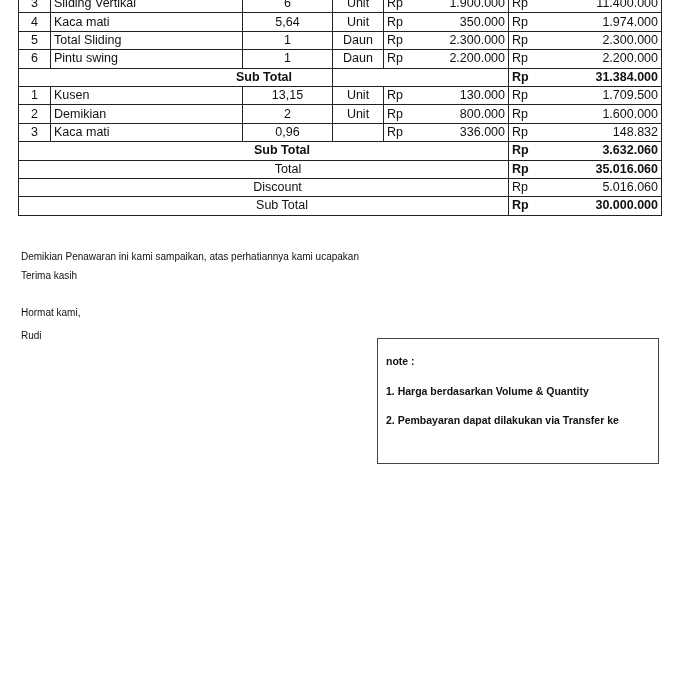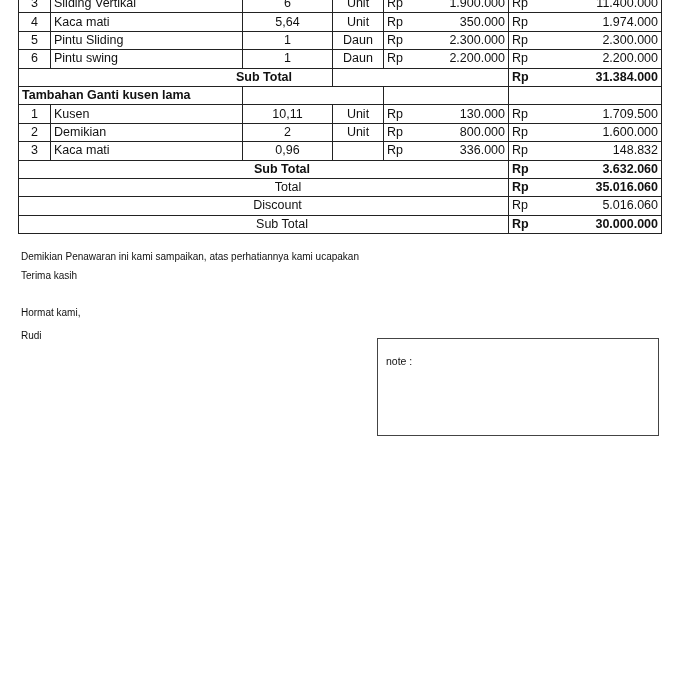--- a/index.html
+++ b/index.html
@@ -8,22 +8,22 @@
   table.quote { position:absolute; left:18px; top:-6px; border-collapse:collapse;
                 table-layout:fixed; width:643px; font-size:12.5px; }
   table.quote td { border:1px solid #222; height:17.4px; padding:0 3px; line-height:17px;
                    white-space:nowrap; overflow:hidden; }
   td.c { text-align:center; }
   td.r { text-align:right; padding-right:5px; }
   td.b { font-weight:bold; }
   td.nob-r { border-right:none !important; }
   td.nob-l { border-left:none !important; }
   .text { position:absolute; left:21px; font-size:10px; }
-  .note { position:absolute; left:377px; top:338px; width:282px; height:98px;
-          border:1px solid #444; box-sizing:border-box; font-size:10.5px; font-weight:normal; }
+  .note { position:absolute; left:377px; top:338px; width:282px; height:126px;
+          border:1px solid #444; box-sizing:border-box; font-size:10.5px; font-weight:bold; }
   .note div { position:absolute; left:8px; }
 </style>
 </head>
 <body>
 
 <table class="quote">
   <colgroup>
     <col style="width:32px">
       <col style="width:192px">
       <col style="width:90px">
@@ -49,21 +49,21 @@
         <td>Kaca mati</td>
         <td class="c">5,64</td>
         <td class="c">Unit</td>
         <td class="nob-r">Rp</td>
         <td class="r nob-l">350.000</td>
         <td class="nob-r">Rp</td>
         <td class="r nob-l">1.974.000</td>
       </tr>
       <tr>
         <td class="c">5</td>
-        <td>Pintu Sliding</td>
+        <td>Total Sliding</td>
         <td class="c">1</td>
         <td class="c">Daun</td>
         <td class="nob-r">Rp</td>
         <td class="r nob-l">2.300.000</td>
         <td class="nob-r">Rp</td>
         <td class="r nob-l">2.300.000</td>
       </tr>
       <tr>
         <td class="c">6</td>
         <td>Pintu swing</td>
@@ -74,29 +74,23 @@
         <td class="nob-r">Rp</td>
         <td class="r nob-l">2.200.000</td>
       </tr>
       <tr>
         <td class="r b" colspan="3" style="padding-right: 40px;">Sub Total</td>
         <td colspan="3"></td>
         <td class="nob-r b">Rp</td>
         <td class="r nob-l b">31.384.000</td>
       </tr>
       <tr>
-        <td class="b" colspan="2">Tambahan Ganti kusen lama</td>
-        <td colspan="2"></td>
-        <td colspan="2"></td>
-        <td colspan="2"></td>
-      </tr>
-      <tr>
         <td class="c">1</td>
         <td>Kusen</td>
-        <td class="c">10,11</td>
+        <td class="c">13,15</td>
         <td class="c">Unit</td>
         <td class="nob-r">Rp</td>
         <td class="r nob-l">130.000</td>
         <td class="nob-r">Rp</td>
         <td class="r nob-l">1.709.500</td>
       </tr>
       <tr>
         <td class="c">2</td>
         <td>Demikian</td>
         <td class="c">2</td>
@@ -139,13 +133,15 @@
     </tbody>
 </table>
 
 <div class="text" style="top:251px">Demikian Penawaran ini kami sampaikan, atas perhatiannya kami ucapakan</div>
 <div class="text" style="top:270px">Terima kasih</div>
 <div class="text" style="top:307px">Hormat kami,</div>
 <div class="text" style="top:330px">Rudi</div>
 
 <div class="note">
   <div style="top:16px">note :</div>
+  <div style="top:46px">1. Harga berdasarkan Volume &amp; Quantity</div>
+  <div style="top:75px">2. Pembayaran dapat dilakukan via Transfer ke</div>
 </div>
 
 </body></html>

